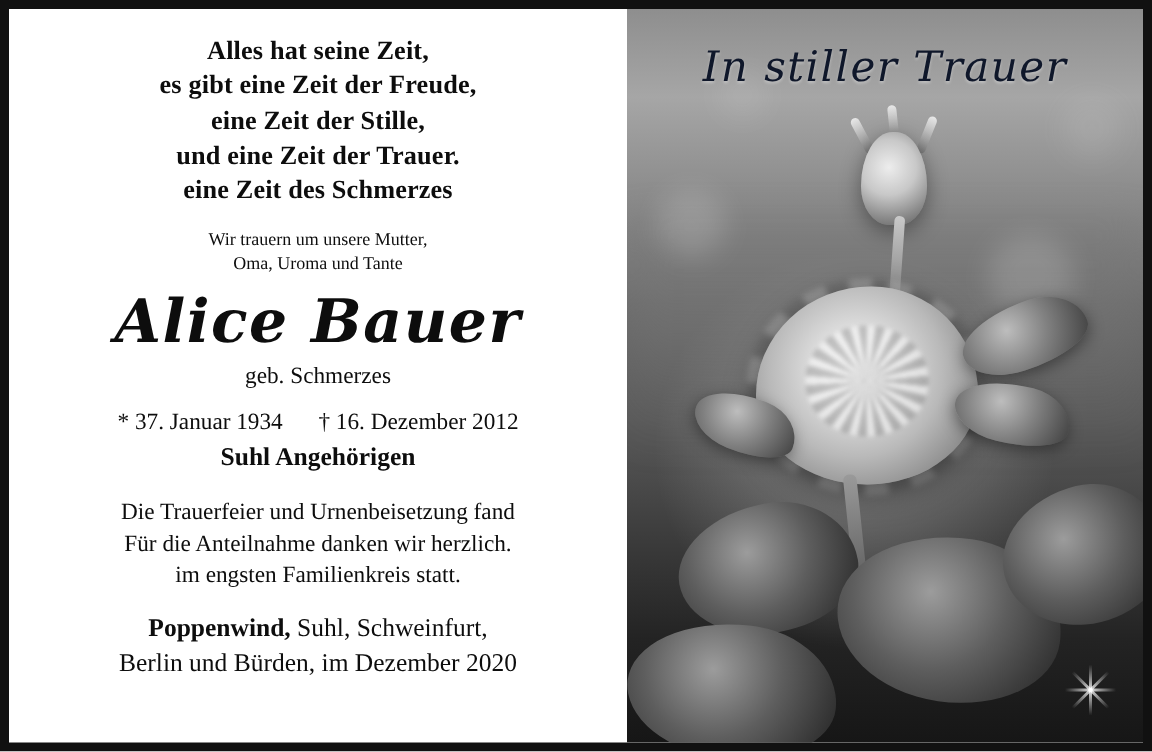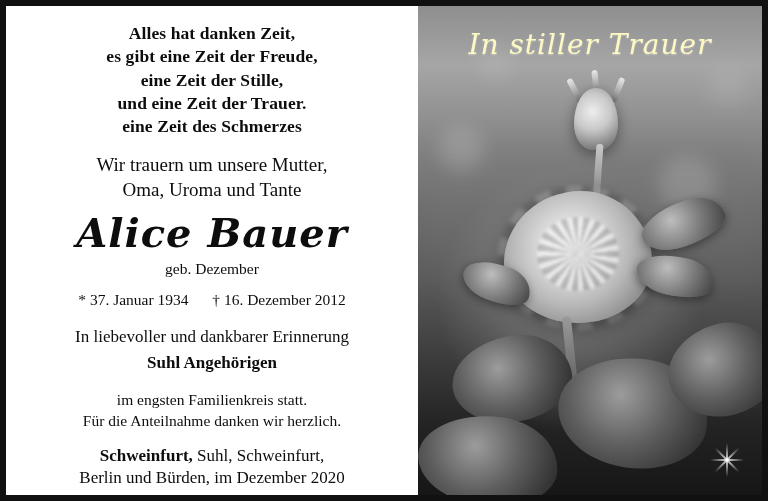--- a/index.html
+++ b/index.html
@@ -42,21 +42,21 @@
   
   .verse {
     font-weight: bold;
     font-size: 17.5px;
     line-height: 1.33;
     margin-top: 4px;
     letter-spacing: 0.1px;
   }
   .verse div { white-space: nowrap; }
   .mourn {
-    font-size: 19px;
+    font-size: 12px;
     line-height: 1.32;
     margin-top: 14px;
   }
   .mourn div { white-space: nowrap; }
   .deceased-name {
     font-family: "DejaVu Serif", "Liberation Serif", serif;
     font-style: italic;
     font-weight: bold;
     font-size: 40px;
     line-height: 1.05;
@@ -230,66 +230,66 @@
   }
   .caption {
     position: absolute;
     top: 22px;
     left: 0;
     right: 0;
     text-align: center;
     font-family: "DejaVu Serif", "Liberation Serif", serif;
     font-style: italic;
     font-size: 28px;
-    color: #fef9c3;
+    color: #0f172a;
     letter-spacing: 1px;
     text-shadow: 0 1px 2px rgba(255,255,255,0.35);
     white-space: nowrap;
   }
 </style>
 </head>
 <body>
 
 <div class="obituary">
 
   <div class="text-panel">
 
     <div class="verse">
-      <div>Alles hat danken Zeit,</div>
+      <div>Alles hat seine Zeit,</div>
       <div>es gibt eine Zeit der Freude,</div>
       <div>eine Zeit der Stille,</div>
       <div>und eine Zeit der Trauer.</div>
       <div>eine Zeit des Schmerzes</div>
     </div>
 
     <div class="mourn">
       <div>Wir trauern um unsere Mutter,</div>
       <div>Oma, Uroma und Tante</div>
     </div>
 
     <div class="deceased-name">Alice Bauer</div>
 
-    <div class="maiden-name">geb. Dezember</div>
+    <div class="maiden-name">geb. Schmerzes</div>
 
     <div class="dates">
       <span>* 37. Januar 1934</span>
       <span class="sep"></span>
       <span>† 16. Dezember 2012</span>
     </div>
 
-    <div class="memory">In liebevoller und dankbarer Erinnerung</div>
     <div class="relatives">Suhl Angehörigen</div>
 
     <div class="ceremony">
+      <div>Die Trauerfeier und Urnenbeisetzung fand</div>
+      <div>Für die Anteilnahme danken wir herzlich.</div>
       <div>im engsten Familienkreis statt.</div>
-      <div>Für die Anteilnahme danken wir herzlich.</div>
     </div>
 
     <div class="places">
-      <div><span class="bold">Schweinfurt,</span><span> Suhl, Schweinfurt,</span></div>
+      <div><span class="bold">Poppenwind,</span><span> Suhl, Schweinfurt,</span></div>
       <div>Berlin und Bürden, im Dezember 2020</div>
     </div>
 
   </div>
 
   <div class="image-panel">
     <div class="photo"></div>
     <div class="ground-blur"></div>
 
     <div class="bokeh" style="left:20px; top:120px; width:46px; height:46px;"></div>

